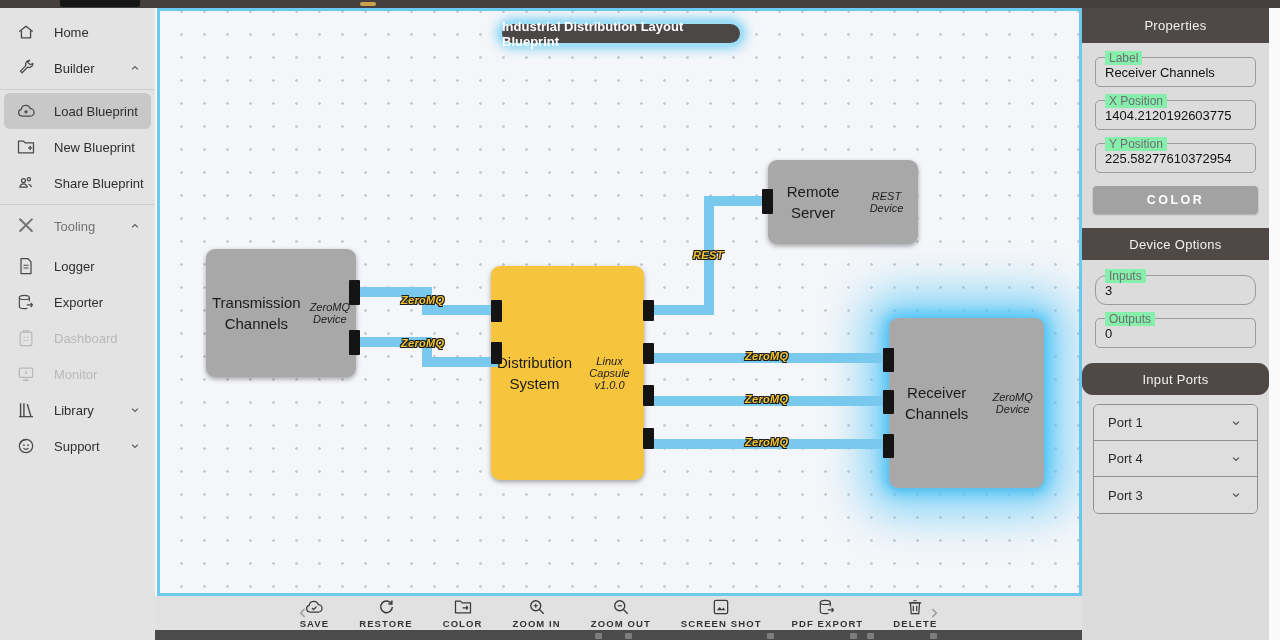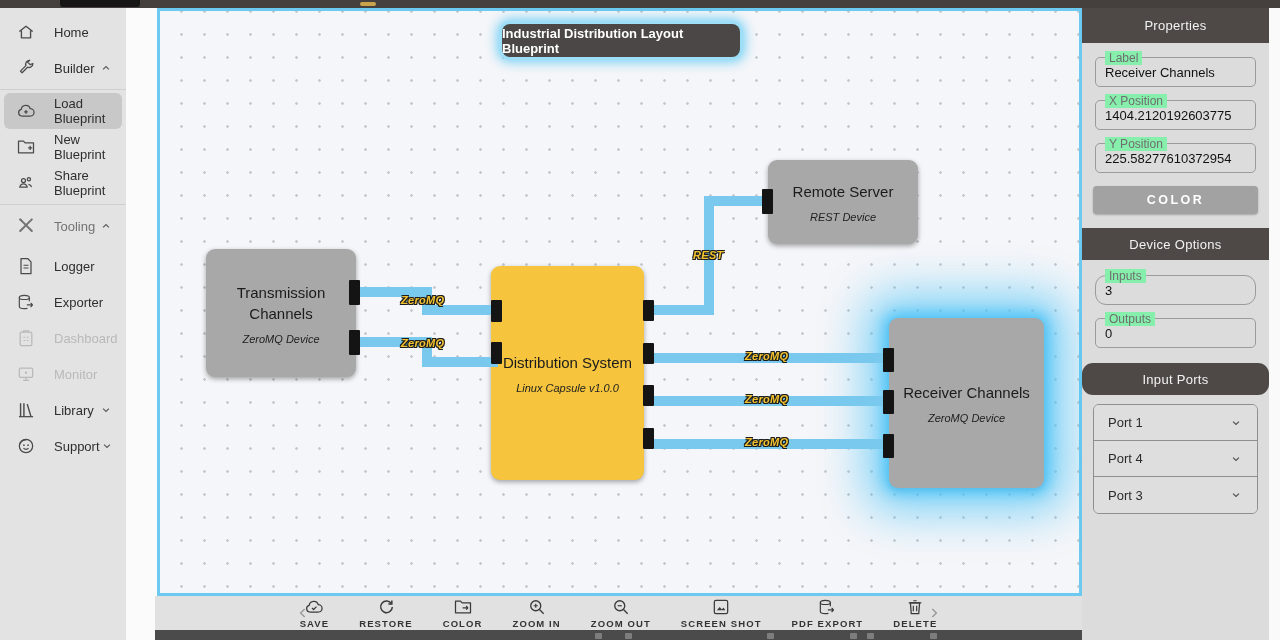--- a/index.html
+++ b/index.html
@@ -5,41 +5,41 @@
   * { margin:0; padding:0; box-sizing:border-box; }
   body { font-family:"Liberation Sans", sans-serif; }
   .app { position:relative; width:1280px; height:640px; background:#fbfbfb; overflow:hidden; }
 
   
   .topstrip { position:absolute; left:0; top:0; width:1280px; height:8px; background:#45403e; z-index:40; }
   .topstrip .pill { position:absolute; left:60px; top:0; width:80px; height:7px; background:#161616; border-radius:0 0 3px 3px; }
   .topstrip .amber { position:absolute; left:360px; top:2px; width:16px; height:4px; background:#c9a24a; border-radius:2px; }
 
   
-  .sidebar { position:absolute; left:0; top:8px; width:126px; height:632px; background:#e3e3e3; padding-top:6px; z-index:30; }
+  .sidebar { position:absolute; left:0; top:8px; width:155px; height:632px; background:#e3e3e3; padding-top:6px; z-index:30; }
   .side-item { display:flex; align-items:center; height:36px; padding-left:16px; color:#2e2e2e; font-size:13px; cursor:pointer; }
   .side-item .ic { width:20px; height:20px; flex:0 0 20px; color:#4a4a4a; margin-right:18px; }
   .side-item .ic svg { width:20px; height:20px; display:block; }
   .side-item .chev { margin-left:auto; margin-right:13px; width:14px; height:14px; color:#5a5a5a; }
   .side-item .chev svg { width:14px; height:14px; display:block; }
   .side-item.selected { background:#c8c8c8; border-radius:6px; margin:0 4px; padding-left:12px; }
   .side-item.accent, .side-item.accent .ic { color:#737373; }
   .side-item.disabled, .side-item.disabled .ic { color:#b9b9b9; }
   .side-div { height:1px; background:#cfcfcf; margin:3px 0; }
 
   
   .canvas { position:absolute; left:157px; top:8px; width:925px; height:588px; background:#f5f6f9;
             border:3px solid #6cc9ef; z-index:10;
             background-image:radial-gradient(#c5c9ce 1.2px, transparent 1.5px);
             background-size:23px 23px; background-position:10px 12px; }
-  .title-chip { position:absolute; left:342px; top:13px; width:238px; height:33px; background:#4a4746;
-            border-radius:8px; display:flex; align-items:center; justify-content:center; color:#fff;
+  .title-chip { position:absolute; left:342px; top:13px; width:238px; height:19px; background:#4a4746;
+            border-radius:14px; display:flex; align-items:center; justify-content:center; color:#fff;
             font-size:13px; font-weight:bold;
             box-shadow:0 0 0 3px #9fdef7, 0 0 12px 5px rgba(90,200,245,.85); }
-  .node { position:absolute; border-radius:9px; display:flex; flex-direction:column; align-items:center;
+  .node { position:absolute; border-radius:9px; display:flex; flex-direction:row; align-items:center;
             justify-content:center; gap:9px; text-align:center; box-shadow:0 2px 5px rgba(0,0,0,.35); padding:6px; }
   .node-title { font-size:15px; color:#1b1b1b; line-height:1.4; }
   .node-sub { font-size:11px; font-style:italic; color:#212121; }
   .node.gray { background:#a8a8a8; }
   .node.yellow { background:#f6c53d; }
   .node.glow { box-shadow:0 0 14px 5px rgba(77,195,247,.95), 0 0 46px 24px rgba(77,195,247,.7), 0 2px 5px rgba(0,0,0,.3); }
   .port { position:absolute; width:11px; background:#141414; border-radius:1px; z-index:14; }
   .conn { position:absolute; background:#79c9ee; z-index:12; }
   .conn-label { position:absolute; z-index:15; font-size:11px; font-weight:bold; font-style:italic; color:#f2c230;
             white-space:nowrap; letter-spacing:.3px;

